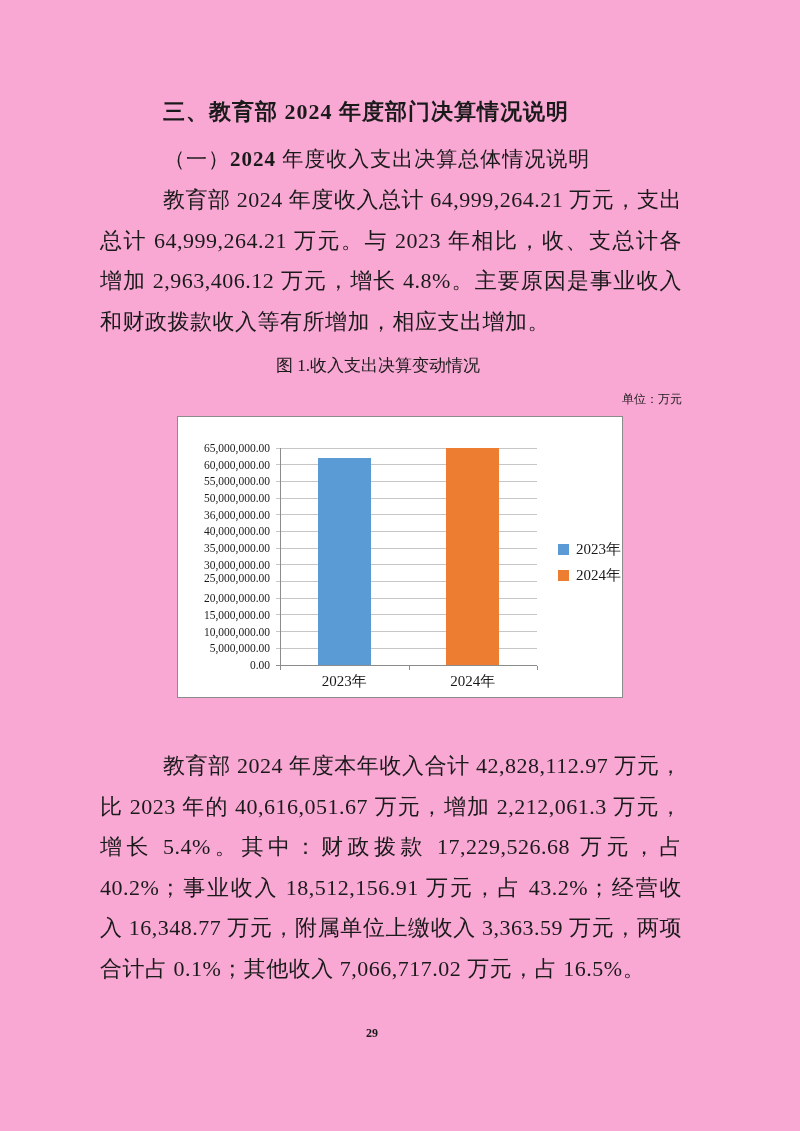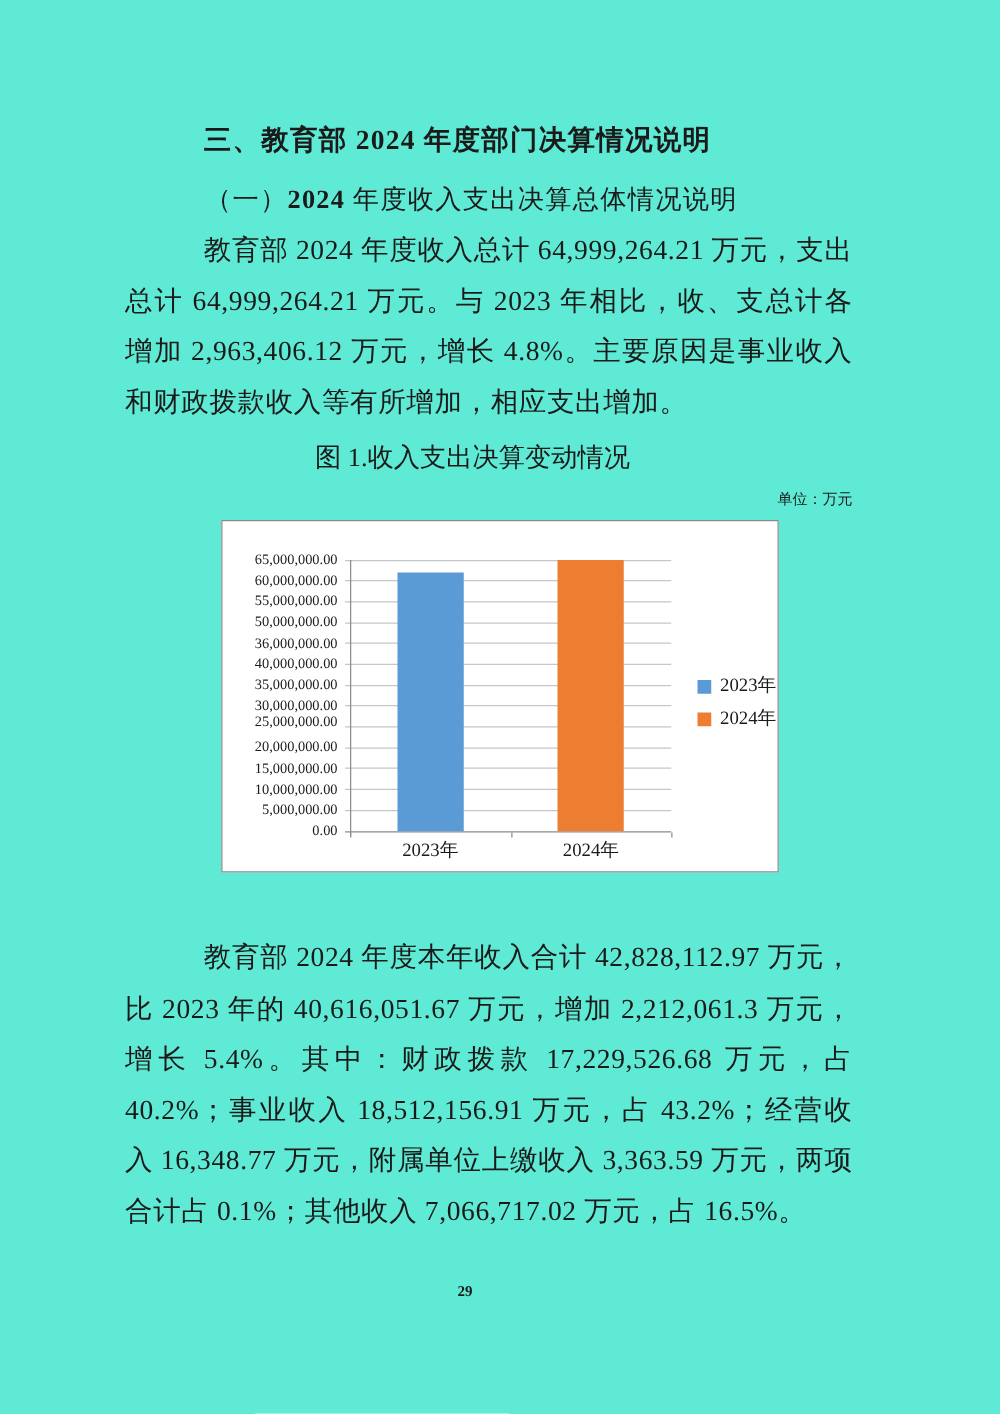--- a/index.html
+++ b/index.html
@@ -1,37 +1,37 @@
 <!DOCTYPE html>
 <html><head>
 <meta charset="utf-8">
 <style>
   html,body{margin:0;padding:0;background:#ffffff;}
   .page{
-    position:relative;width:800px;height:1131px;background:#5eead4;
+    position:relative;width:800px;height:1131px;background:#f9a8d4;
     font-family:"Liberation Serif","DejaVu Serif",serif;color:#1a1a1a;overflow:hidden;
   }
   .h1{
     position:absolute;left:100px;top:96px;width:600px;box-sizing:border-box;
     padding-left:63px;font-size:22px;line-height:32px;font-weight:bold;letter-spacing:1px;margin:0;
   }
   .h2{
     position:absolute;left:100px;width:600px;box-sizing:border-box;
     padding-left:64px;font-size:21px;line-height:32px;font-weight:500;letter-spacing:1px;margin:0;
   }
   .h2 .num{font-weight:bold;}
   .h2a{top:143px;}
   .h2b{top:709px;}
   .para{
     position:absolute;left:100px;width:582px;margin:0;
     font-size:22px;line-height:40.5px;text-align:justify;text-indent:63px;letter-spacing:0.5px;
   }
   .p1{top:180px;}
   .p2{top:746px;}
-  .fig-title{position:absolute;left:0;top:353px;width:756px;text-align:center;font-size:21px;line-height:26px;}
+  .fig-title{position:absolute;left:0;top:353px;width:756px;text-align:center;font-size:17px;line-height:26px;}
   .unit-label{position:absolute;left:100px;top:390px;width:582px;text-align:right;font-size:12px;line-height:18px;}
   .chart-frame{
     position:absolute;left:177px;top:416px;width:444px;height:280px;
     border:1px solid #8c8c8c;background:#ffffff;margin:0;
   }
   #chart-inner{position:absolute;left:0;top:0;width:100%;height:100%;}
   .ytick{position:absolute;left:0;width:92px;text-align:right;font-size:11.5px;line-height:12px;color:#1a1a1a;}
   .gridline{position:absolute;left:98px;width:261px;height:1px;background:#c6c6c6;}
   .y-axis{position:absolute;left:102px;top:31px;width:1px;height:221px;background:#8c8c8c;}
   .x-axis{position:absolute;left:98px;top:248px;width:261px;height:1px;background:#8c8c8c;}

